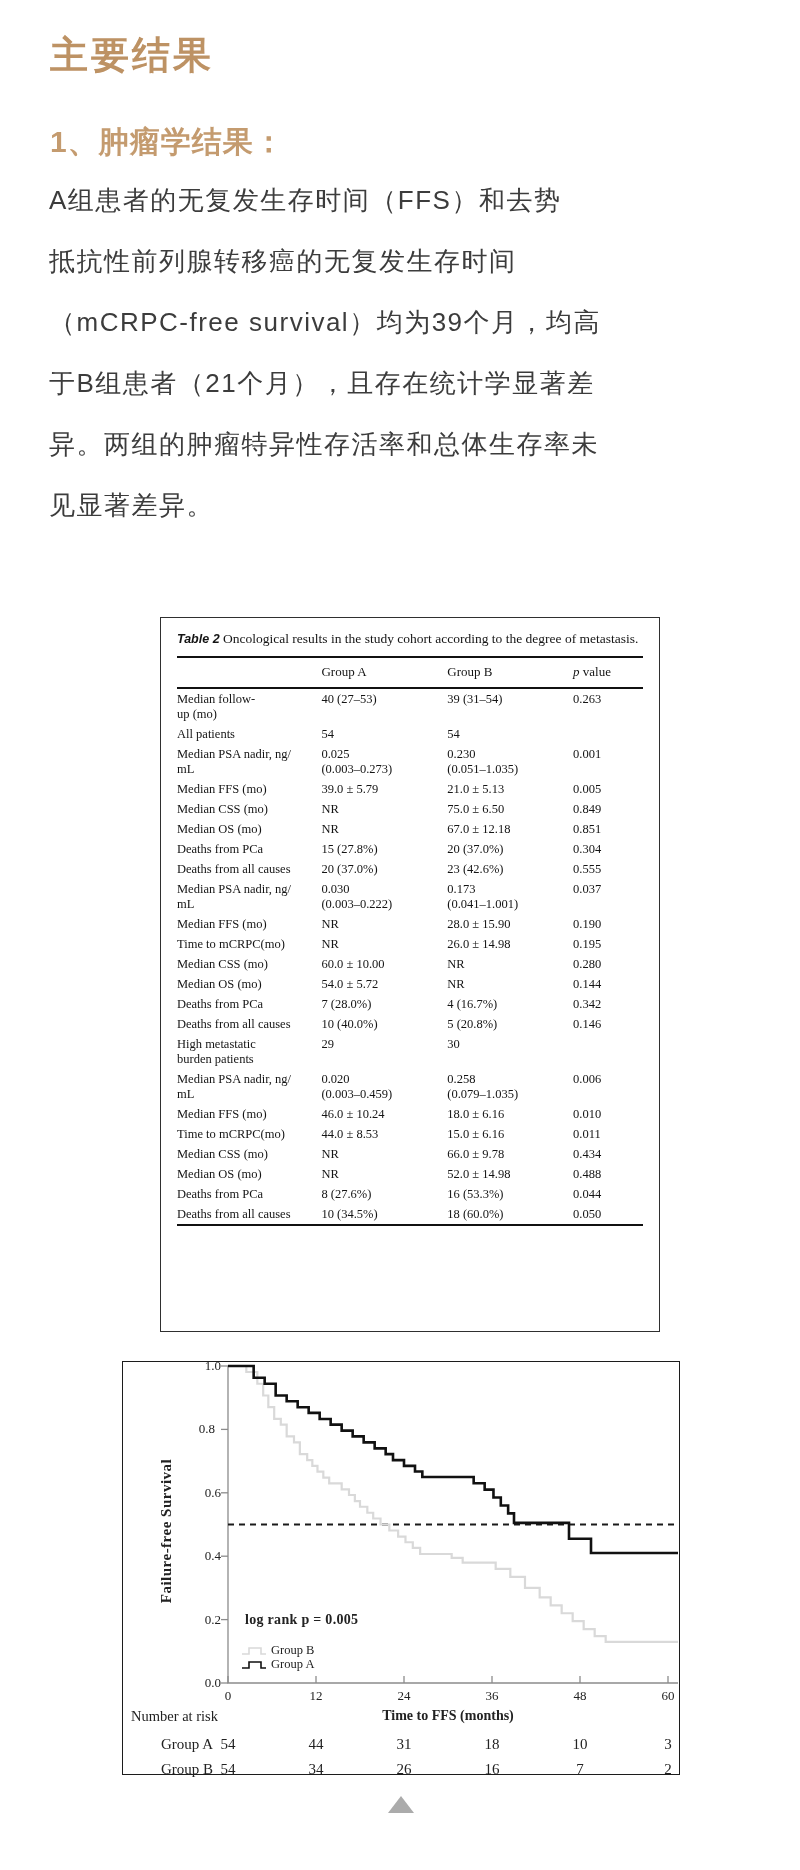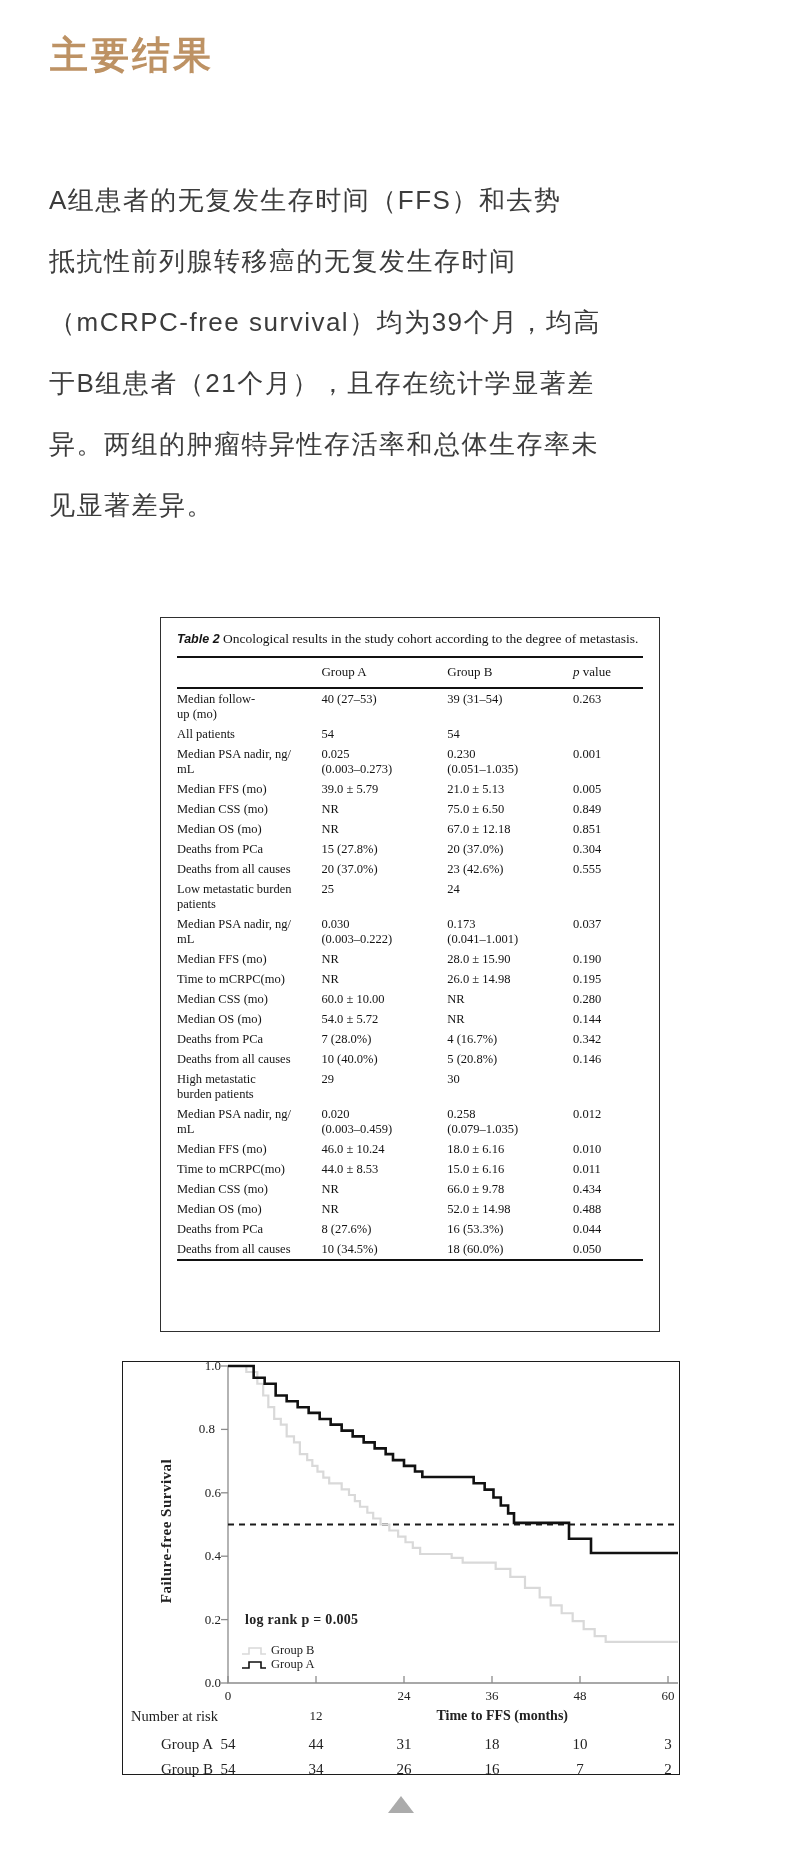--- a/index.html
+++ b/index.html
@@ -24,40 +24,41 @@
   table.datatable tbody{border-bottom:2.5px solid #111;}
   .col-label{width:31%;}.col-a{width:27%;}.col-b{width:27%;}.col-p{width:15%;}
   
   .chartbox{position:absolute;left:122px;top:1361px;width:558px;height:414px;border:1.5px solid #1c1c1c;
             box-sizing:border-box;font-family:"Liberation Serif","DejaVu Serif",serif;color:#222;}
   .chartbox .abs{position:absolute;}
   .ylab{transform:translate(-50%,-50%) rotate(-90deg);font-weight:bold;font-size:15px;
         letter-spacing:.5px;white-space:nowrap;}
   .ytick{width:36px;text-align:right;font-size:13px;height:16px;line-height:16px;}
   .xtick{width:36px;text-align:center;font-size:13px;}
-  .xlab{width:240px;text-align:right;font-weight:bold;font-size:14px;}
+  .xlab{width:240px;text-align:center;font-weight:bold;font-size:14px;}
   .annot{font-weight:bold;font-size:14px;letter-spacing:.3px;}
   .legend-row{position:absolute;display:flex;align-items:center;gap:4px;font-size:12.5px;}
   .risklabel{width:78px;text-align:right;font-size:15px;}
   .riskval{width:36px;text-align:center;font-size:15px;}
   .nar{font-size:14.5px;}
   
   .triangle{position:absolute;left:388px;top:1796px;width:0;height:0;
             border-left:13px solid transparent;border-right:13px solid transparent;
             border-bottom:17px solid #ababab;}
   .caption{position:absolute;left:0;top:1826px;width:800px;text-align:center;font-size:30px;
            color:#4d4d4d;letter-spacing:2px;}
 </style>
 </head>
 <body>
 
 <div class="page">
 
   <div class="heading" style="color: rgb(189, 146, 100);">主要结果</div>
 
+  <div class="subheading" style="color: rgb(196, 155, 111);">1、肿瘤学结果：</div>
 
   <div class="paragraph">A组患者的无复发生存时间（FFS）和去势
 抵抗性前列腺转移癌的无复发生存时间
 （mCRPC-free  survival）均为39个月，均高
 于B组患者（21个月），且存在统计学显著差
 异。两组的肿瘤特异性存活率和总体生存率未
 见显著差异。</div>
 
   <div class="tablebox">
     <div class="tabletitle"><b>Table 2</b><span> Oncological results in the study cohort according to the degree of metastasis.</span></div>
@@ -123,27 +124,20 @@
             <td>20 (37.0%)</td>
             <td>0.304</td>
           </tr>
           <tr>
             <td>Deaths from all causes</td>
             <td>20 (37.0%)</td>
             <td>23 (42.6%)</td>
             <td>0.555</td>
           </tr>
           <tr>
-            <td>Low metastatic burden
-patients</td>
-            <td>25</td>
-            <td>24</td>
-            <td></td>
-          </tr>
-          <tr>
             <td>Median PSA nadir, ng/
 mL</td>
             <td>0.030
 (0.003–0.222)</td>
             <td>0.173
 (0.041–1.001)</td>
             <td>0.037</td>
           </tr>
           <tr>
             <td>Median FFS (mo)</td>
@@ -188,21 +182,21 @@
             <td>30</td>
             <td></td>
           </tr>
           <tr>
             <td>Median PSA nadir, ng/
 mL</td>
             <td>0.020
 (0.003–0.459)</td>
             <td>0.258
 (0.079–1.035)</td>
-            <td>0.012</td>
+            <td>0.006</td>
           </tr>
           <tr>
             <td>Median FFS (mo)</td>
             <td>46.0 ± 10.24</td>
             <td>18.0 ± 6.16</td>
             <td>0.010</td>
           </tr>
           <tr>
             <td>Time to mCRPC(mo)</td>
             <td>44.0 ± 8.53</td>
@@ -260,21 +254,21 @@
     <div class="abs annot" style="left:122px;top:250px;">log rank p = 0.005</div>
     <div class="abs nar" style="left:8px;top:346px;">Number at risk</div>
     <div class="abs xlab" style="left:205px;top:346px;">Time to FFS (months)</div>
   <div class="abs ytick" style="left: 62px; top: 313px;">0.0</div>
       <div class="abs ytick" style="left: 62px; top: 249.6px;">0.2</div>
       <div class="abs ytick" style="left: 62px; top: 186.2px;">0.4</div>
       <div class="abs ytick" style="left: 62px; top: 122.8px;">0.6</div>
       <div class="abs ytick" style="left: 56px; top: 59.4px;">0.8</div>
       <div class="abs ytick" style="left: 62px; top: -4px;">1.0</div>
       <div class="abs xtick" style="left: 87px; top: 326px;">0</div>
-      <div class="abs xtick" style="left: 175px; top: 326px; margin-top: 20px;">12</div>
+      <div class="abs xtick" style="left: 175px; top: 326px;">12</div>
       <div class="abs xtick" style="left: 263px; top: 326px;">24</div>
       <div class="abs xtick" style="left: 351px; top: 326px;">36</div>
       <div class="abs xtick" style="left: 439px; top: 326px;">48</div>
       <div class="abs xtick" style="left: 527px; top: 326px;">60</div>
       <div class="legend-row" style="left: 118px; top: 281px;">
         <svg width="26" height="11">
       <path d="M1 9 H8 V3 H20 V9 H25" fill="none" stroke="#d9d9d9" stroke-width="1.6"></path>
         </svg>
     <span>Group B</span>
       </div>

